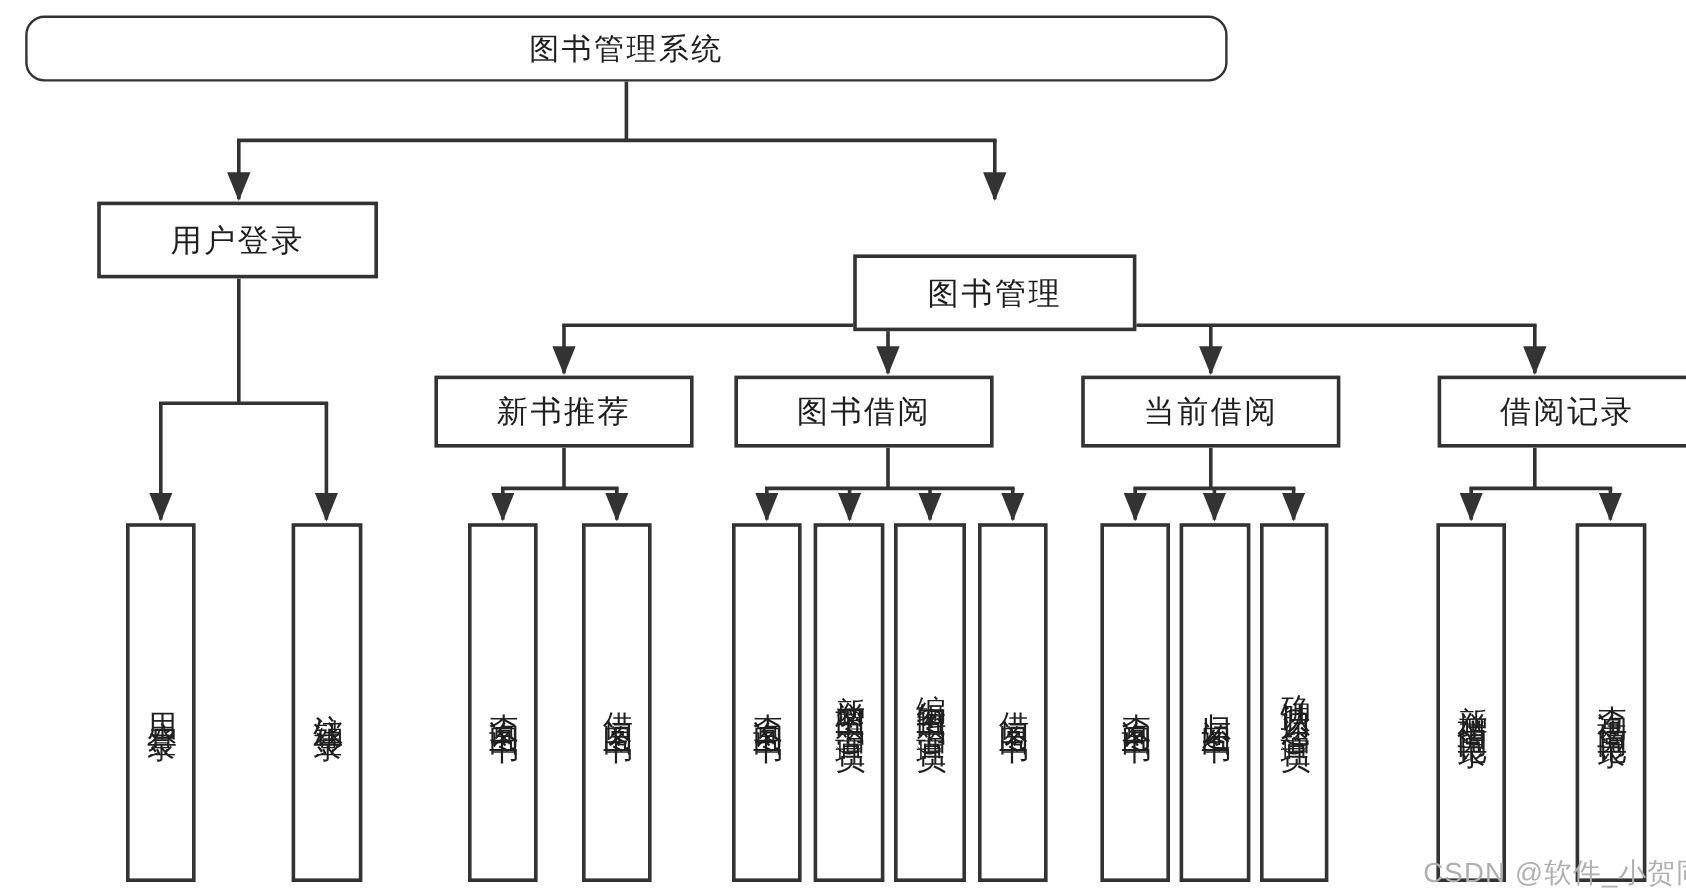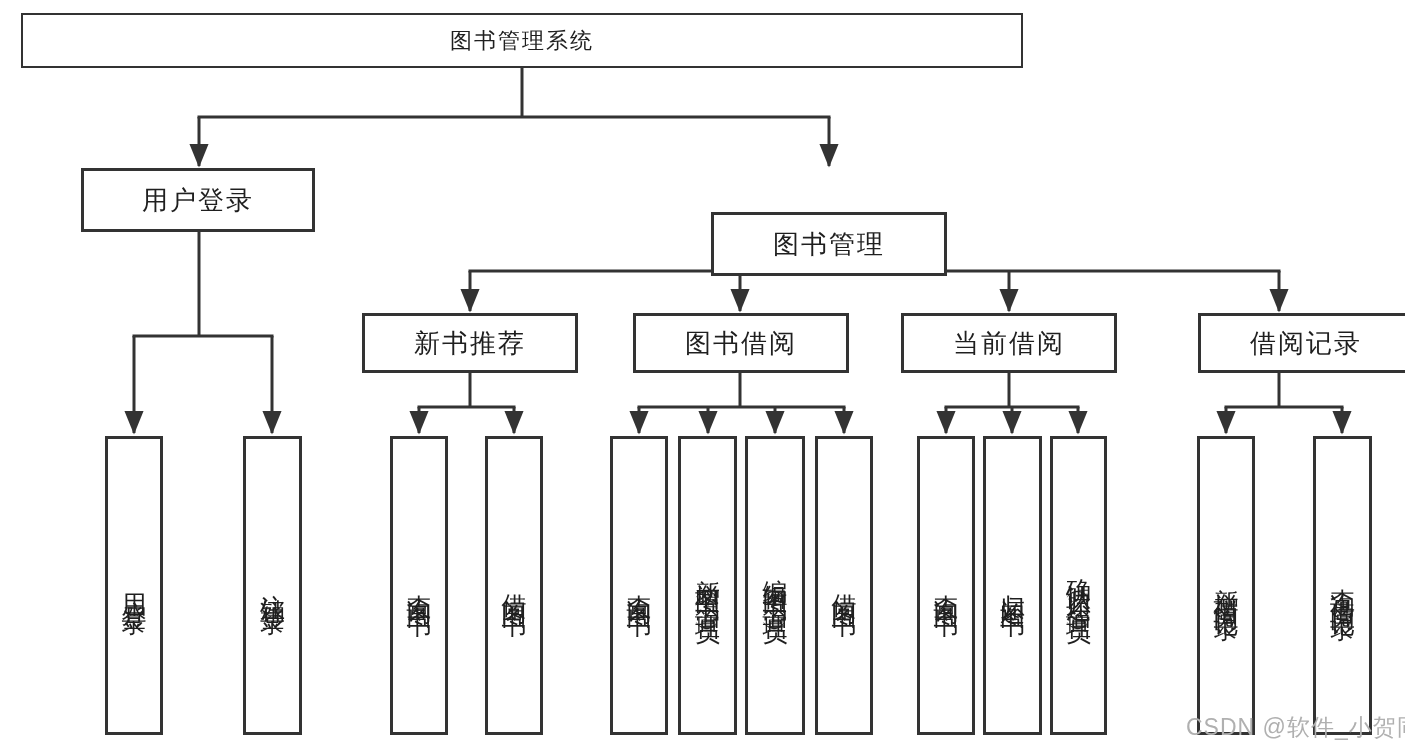--- a/index.html
+++ b/index.html
@@ -32,21 +32,22 @@
     align-items: center;
     justify-content: center;
     text-align: center;
     font-size: 26px;
     letter-spacing: 2px;
     white-space: nowrap;
   }
   .box.root {
     left: 21px; top: 13px; width: 1002px; height: 55px;
     border-width: 2px;
-    font-size: 22px;
+    font-size: 25px;
+    border-radius: 16px;
   }
   .box.lvl2 { top: 168px; height: 64px; }
   .box.lvl3 { top: 313px; height: 60px; width: 216px; }
   .box.leaf {
     top: 436px;
     height: 299px;
     writing-mode: vertical-rl;
     text-orientation: mixed;
     font-size: 25px;
     letter-spacing: 6px;
@@ -118,21 +119,21 @@
       <line x1="1342" y1="407" x2="1342" y2="433" marker-end="url(#arrow)"></line>
     </g>
   </svg>
 
   <div class="box root">图书管理系统</div>
 
   <div class="box lvl2" style="left:81px;  width:234px;">用户登录</div>
   <div class="box lvl2" style="left:711px; width:236px;margin-top:44px;">图书管理</div>
 
   <div class="box lvl3" style="left:362px;text-align:center;">新书推荐</div>
-  <div class="box lvl3" style="left:633px;">图书借阅</div>
+  <div class="box lvl3" style="left:612px;">图书借阅</div>
   <div class="box lvl3" style="left:901px;">当前借阅</div>
   <div class="box lvl3" style="left:1198px;">借阅记录</div>
 
   <div class="box leaf" style="left:105px; width:58px;">用户登录</div>
   <div class="box leaf" style="left:243px; width:59px;">注销登录</div>
 
   <div class="box leaf" style="left:390px; width:58px;">查询图书</div>
   <div class="box leaf" style="left:485px; width:58px;">借阅图书</div>
 
   <div class="box leaf" style="left:610px; width:58px;">查询图书</div>

